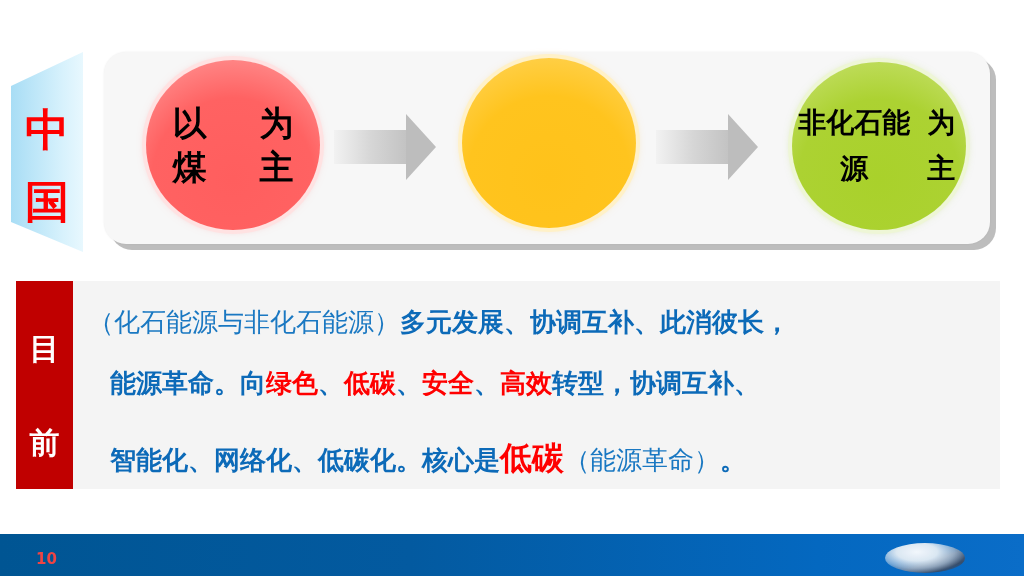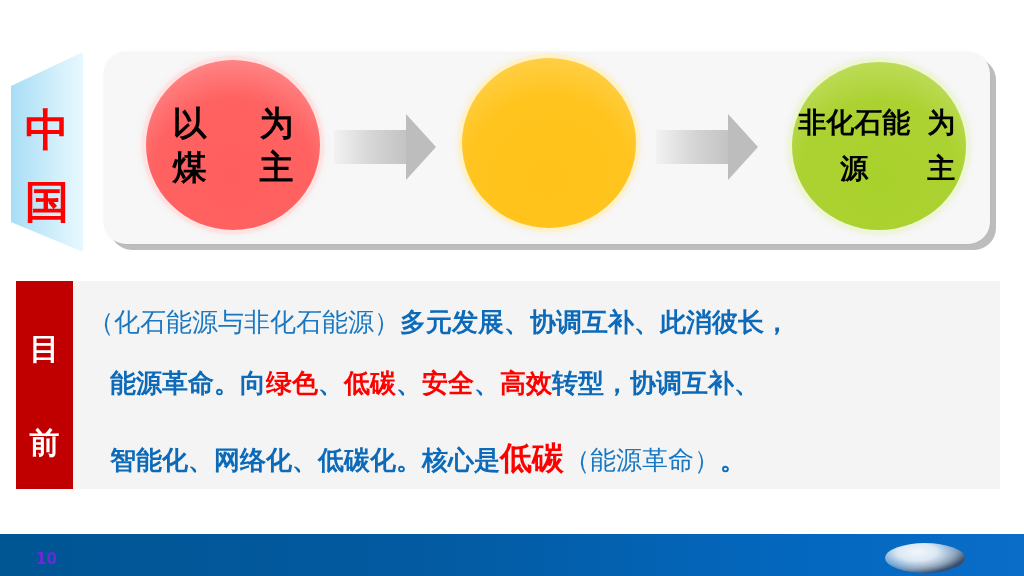--- a/index.html
+++ b/index.html
@@ -86,21 +86,21 @@
     .line-1 { left: 88px; top: 309px; }
     .line-2 { left: 110px; top: 370px; }
     .line-3 { left: 110px; top: 442px; }
 
     
     .footer {
       position: absolute; left: 0; top: 534px; width: 1024px; height: 42px;
       background: linear-gradient(90deg, #005593 0%, #035aa0 40%, #0468c0 80%, #0a6dc8 100%);
     }
     .page-number {
-      position: absolute; left: 36px; top: 552px; color: #6d28d9;
+      position: absolute; left: 36px; top: 552px; color: #ef4444;
       font-size: 15px; font-weight: bold; line-height: 1;
     }
     .footer-image {
       position: absolute; left: 885px; top: 543px; width: 80px; height: 30px;
       border-radius: 50%;
       background:
         radial-gradient(ellipse at 40% 30%, #ffffff 0%, #e6eef5 30%, rgba(200,215,230,0.6) 55%, rgba(10,109,200,0) 72%),
         linear-gradient(160deg, rgba(10,109,200,0) 40%, #5a6e8a 60%, #3a4c66 80%, rgba(10,109,200,0) 100%);
       opacity: 0.95;
     }

